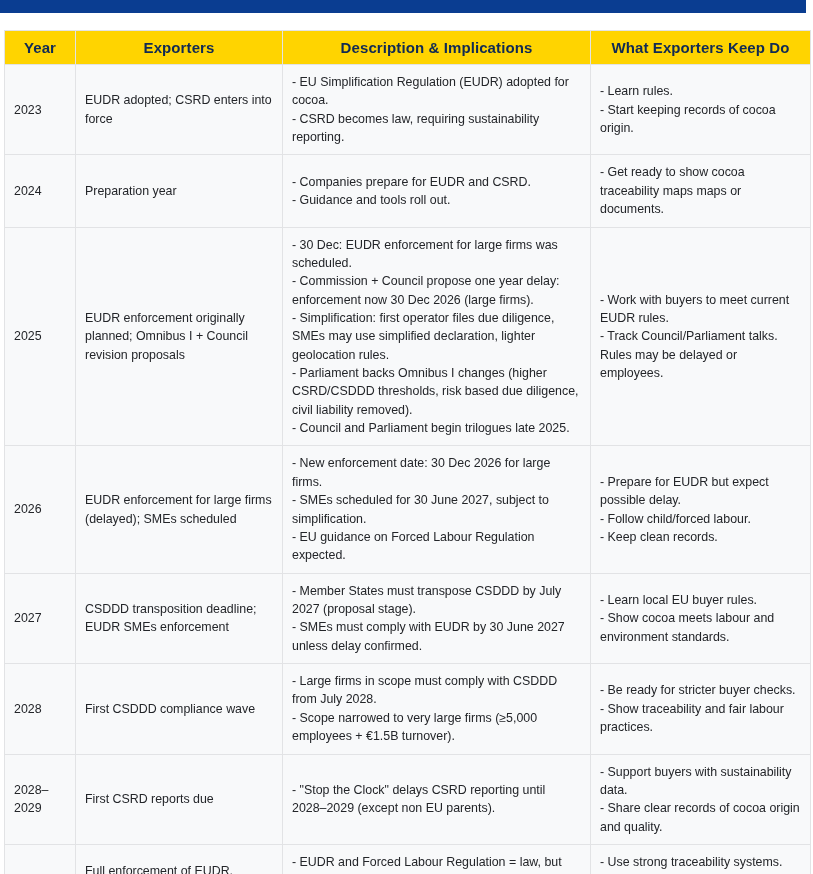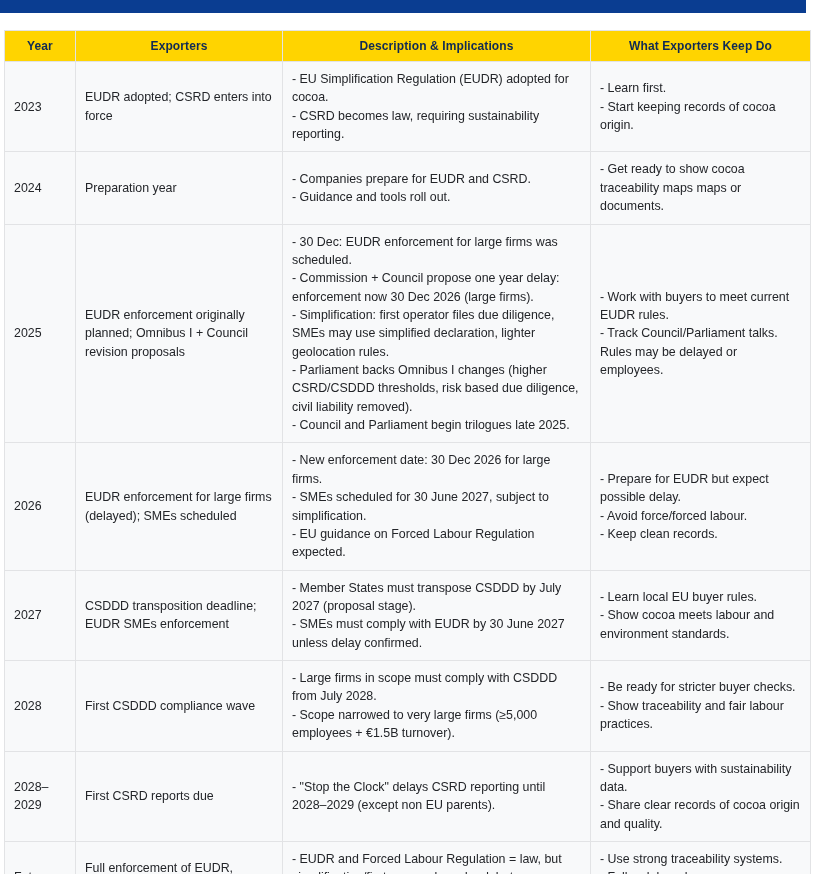--- a/index.html
+++ b/index.html
@@ -40,21 +40,21 @@
     table-layout: fixed;
   }
   table.timeline col.c-year      { width: 71px; }
   table.timeline col.c-milestone { width: 207px; }
   table.timeline col.c-desc      { width: 308px; }
   table.timeline col.c-export    { width: 220px; }
 
   table.timeline th {
     background: #ffd400;
     color: #102a54;
-    font-size: 12px;
+    font-size: 15px;
     font-weight: bold;
     text-align: center;
     padding: 8px 6px;
     border: 1px solid #e2e3e5;
     letter-spacing: 0.1px;
   }
   table.timeline td {
     background: #f8f9fa;
     color: #232529;
     font-size: 12.4px;
@@ -102,21 +102,21 @@
             <td class="year-cell"><span class="nowrap-year">2023</span></td>
             <td>EUDR adopted; CSRD enters into force</td>
             <td>
               <div class="cell-lines">
                 <div>- EU Simplification Regulation (EUDR) adopted for cocoa.</div>
                 <div>- CSRD becomes law, requiring sustainability reporting.</div>
               </div>
             </td>
             <td>
               <div class="cell-lines">
-                <div>- Learn first.</div>
+                <div>- Learn rules.</div>
                 <div>- Start keeping records of cocoa origin.</div>
               </div>
             </td>
           </tr>
           <tr>
             <td class="year-cell"><span class="nowrap-year">2024</span></td>
             <td>Preparation year</td>
             <td>
               <div class="cell-lines">
                 <div>- Companies prepare for EUDR and CSRD.</div>
@@ -154,21 +154,21 @@
             <td>
               <div class="cell-lines">
                 <div>- New enforcement date: 30 Dec 2026 for large firms.</div>
                 <div>- SMEs scheduled for 30 June 2027, subject to simplification.</div>
                 <div>- EU guidance on Forced Labour Regulation expected.</div>
               </div>
             </td>
             <td>
               <div class="cell-lines">
                 <div>- Prepare for EUDR but expect possible delay.</div>
-                <div>- Avoid force/forced labour.</div>
+                <div>- Follow child/forced labour.</div>
                 <div>- Keep clean records.</div>
               </div>
             </td>
           </tr>
           <tr>
             <td class="year-cell"><span class="nowrap-year">2027</span></td>
             <td>CSDDD transposition deadline; EUDR SMEs enforcement</td>
             <td>
               <div class="cell-lines">
                 <div>- Member States must transpose CSDDD by July 2027 (proposal stage).</div>

